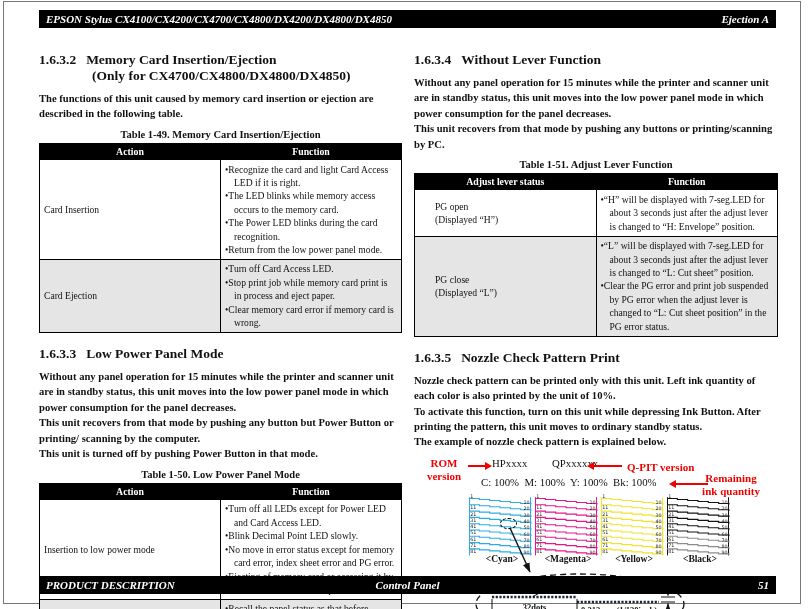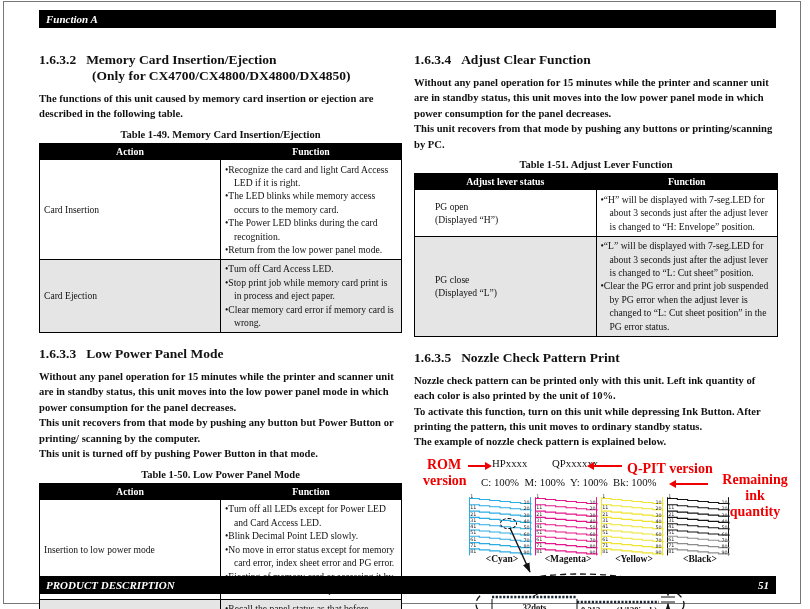--- a/index.html
+++ b/index.html
@@ -34,41 +34,42 @@
   td{padding:2.5px 4px;vertical-align:middle;line-height:1.4;}
   td.action{width:80px;}
   table.t51 td.action{width:84px;padding-left:20px;}
   tr.shaded td{background:var(--row-shade);}
   .li{padding-left:9px;text-indent:-9px;}
   .li::before{content:"\2022 ";}
 
   
   .figure{position:relative;height:214px;margin-top:1px;font-size:10.8px;}
   .fig-abs{position:absolute;white-space:pre;}
-  .redlbl{color:var(--accent-red);font-weight:bold;font-size:14px;line-height:1.15;text-align:center;white-space:normal;}
+  .redlbl{color:var(--accent-red);font-weight:bold;font-size:11px;line-height:1.15;text-align:center;white-space:normal;}
   .red-arrow{position:absolute;height:2px;background:var(--accent-red);}
   .red-arrow::after{content:'';position:absolute;top:-3px;width:0;height:0;border-top:4px solid transparent;border-bottom:4px solid transparent;}
   .red-arrow.right::after{right:-7px;border-left:7px solid var(--accent-red);}
   .red-arrow.left::after{left:-7px;border-right:7px solid var(--accent-red);}
   .pattern-labels{position:absolute;left:55px;top:97px;width:264px;display:flex;}
   .pattern-labels span{width:66px;text-align:center;font-weight:bold;font-size:9.5px;}
   .dash-circle{position:absolute;left:86px;top:61px;width:15px;height:9px;border:1px dashed #000;border-radius:50%;}
   .callout-svg{position:absolute;left:0;top:0;pointer-events:none;}
   .hatch{stroke:#1d2a36;stroke-width:2.6;stroke-dasharray:2.2,1.5;}
   .thin{stroke:#111;stroke-width:1;}
   .dim-lbl{font-weight:bold;font-size:8.5px;white-space:pre;}
   .tick{font-size:4.8px;fill:#222;font-family:"DejaVu Sans",sans-serif;}
 </style>
 </head>
 <body>
 
 <div class="page">
 
   <div class="bar topbar">
-    <span class="side">Function A</span>
+    <span class="side">EPSON Stylus CX4100/CX4200/CX4700/CX4800/DX4200/DX4800/DX4850</span>
+    <span class="side">Ejection A</span>
   </div>
 
   <div class="col col-left">
     <h2>
       <span class="h-num">1.6.3.2</span><span>Memory Card Insertion/Ejection</span>
       <span class="h-sub">(Only for CX4700/CX4800/DX4800/DX4850)</span>
     </h2>
     <p class="body">The functions of this unit caused by memory card insertion or ejection are described in the following table.</p>
 
     <div class="tcap">Table 1-49.  Memory Card Insertion/Ejection</div>
@@ -138,21 +139,21 @@
                 <div class="li">Recall the panel status as that before moving to low power panel mode.</div>
               </div>
             </td>
         </tr>
       </tbody>
     </table>
   </div>
 
   <div class="col col-right">
     <h2>
-      <span class="h-num">1.6.3.4</span><span>Adjust Clear Function</span>
+      <span class="h-num">1.6.3.4</span><span>Without Lever Function</span>
     </h2>
     <p class="body">Without any panel operation for 15 minutes while the printer and scanner unit are in standby status, this unit moves into the low power panel mode in which power consumption for the panel decreases.
 This unit recovers from that mode by pushing any buttons or printing/scanning by PC.</p>
 
     <div class="tcap">Table 1-51.  Adjust Lever Function</div>
     <table class="t51">
       <thead>
         <tr>
           <th class="action">Adjust lever status</th>
           <th>Function</th>
@@ -191,21 +192,21 @@
     <div class="figure">
       <div class="fig-abs redlbl" style="left:9px;top:0;width:42px;">ROM version</div>
       <div class="red-arrow right" style="left:54px;top:8px;width:17px;"></div>
       <div class="fig-abs" style="left:78px;top:0;">HPxxxx</div>
       <div class="fig-abs" style="left:138px;top:0;">QPxxxxxx</div>
       <div class="red-arrow left" style="left:180px;top:8px;width:28px;"></div>
       <div class="fig-abs redlbl" style="left:213px;top:4px;">Q-PIT version</div>
 
       <div class="fig-abs" style="left:67px;top:19px;">C: 100%  M: 100%  Y: 100%  Bk: 100%</div>
       <div class="red-arrow left" style="left:262px;top:26px;width:32px;"></div>
-      <div class="fig-abs redlbl" style="left:308px;top:15px;width:66px;">Remaining ink quantity</div>
+      <div class="fig-abs redlbl" style="left:284px;top:15px;width:66px;">Remaining ink quantity</div>
 
       <svg id="pattern-svg" style="position:absolute;left:55px;top:36px;" width="264" height="63" viewBox="0 -3 264 63">
           <line x1="0.5" x2="0.5" y1="1.2" y2="59.4" stroke="#2BACE2" stroke-width="1"></line>
           <line x1="61.5" x2="61.5" y1="1.2" y2="59.4" stroke="#2BACE2" stroke-width="1"></line>
           <polyline points="0,2.5 10.333333333333334,2.5 10.333333333333334,3.5 20.666666666666668,3.5 20.666666666666668,4.5 31,4.5 31,5.5 41.333333333333336,5.5 41.333333333333336,6.5 51.666666666666664,6.5 51.666666666666664,7.5 62,7.5 62,8.5" fill="none" stroke="#2BACE2" stroke-width="1.1"></polyline>
           <text x="1.2" y="1.5" class="tick">1</text>
           <text x="60.5" y="8" text-anchor="end" class="tick">10</text>
           <polyline points="0,8.8 10.333333333333334,8.8 10.333333333333334,9.8 20.666666666666668,9.8 20.666666666666668,10.8 31,10.8 31,11.8 41.333333333333336,11.8 41.333333333333336,12.8 51.666666666666664,12.8 51.666666666666664,13.8 62,13.8 62,14.8" fill="none" stroke="#2BACE2" stroke-width="1.1"></polyline>
           <text x="1.2" y="13.200000000000001" class="tick">11</text>
           <text x="60.5" y="14.3" text-anchor="end" class="tick">20</text>
@@ -350,17 +351,18 @@
       </svg>
 
       <div class="fig-abs dim-lbl" style="left:105px;top:121px;font-size:9px;">360dpi VSD Large dot</div>
       <div class="fig-abs dim-lbl" style="left:78px;top:145px;width:85px;text-align:center;">32dots</div>
       <div class="fig-abs dim-lbl" style="left:167px;top:148px;">0.212mm (1/120inch)</div>
 
     </div>
   </div>
 
   <div class="bar botbar">
+    <span class="center">Control Panel</span>
     <span class="side">PRODUCT DESCRIPTION</span>
     <span class="side">51</span>
   </div>
 
 </div>
 
 </body></html>

